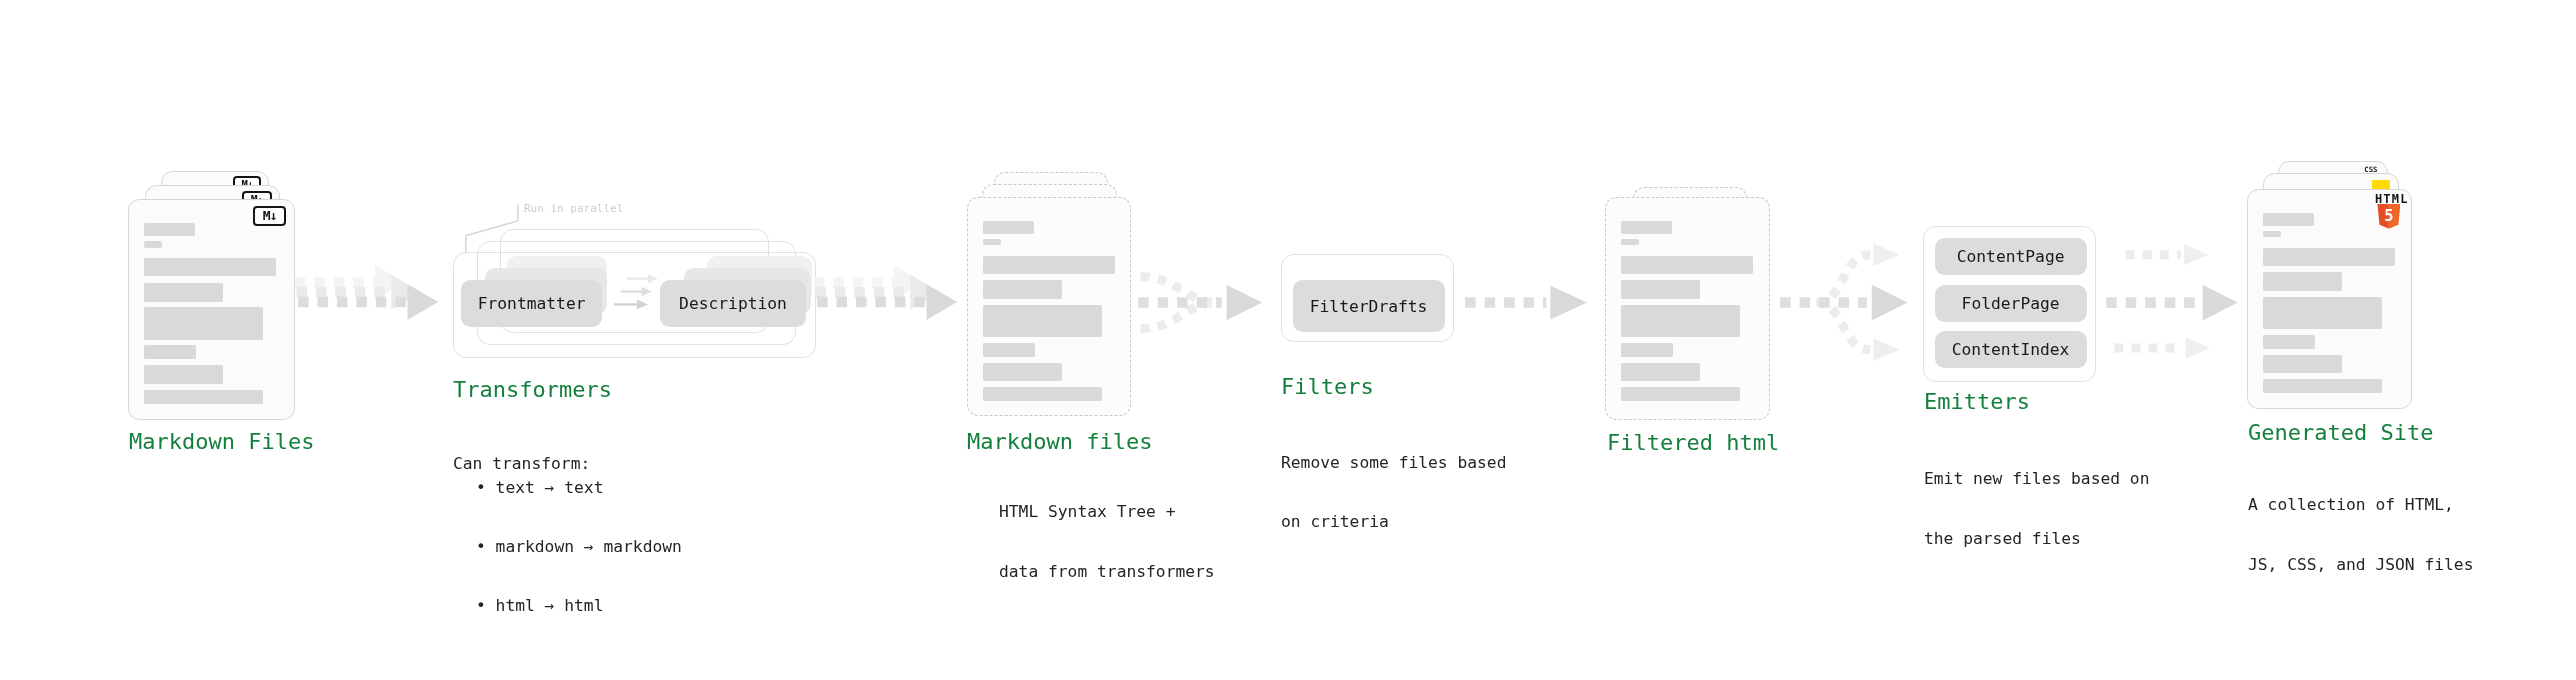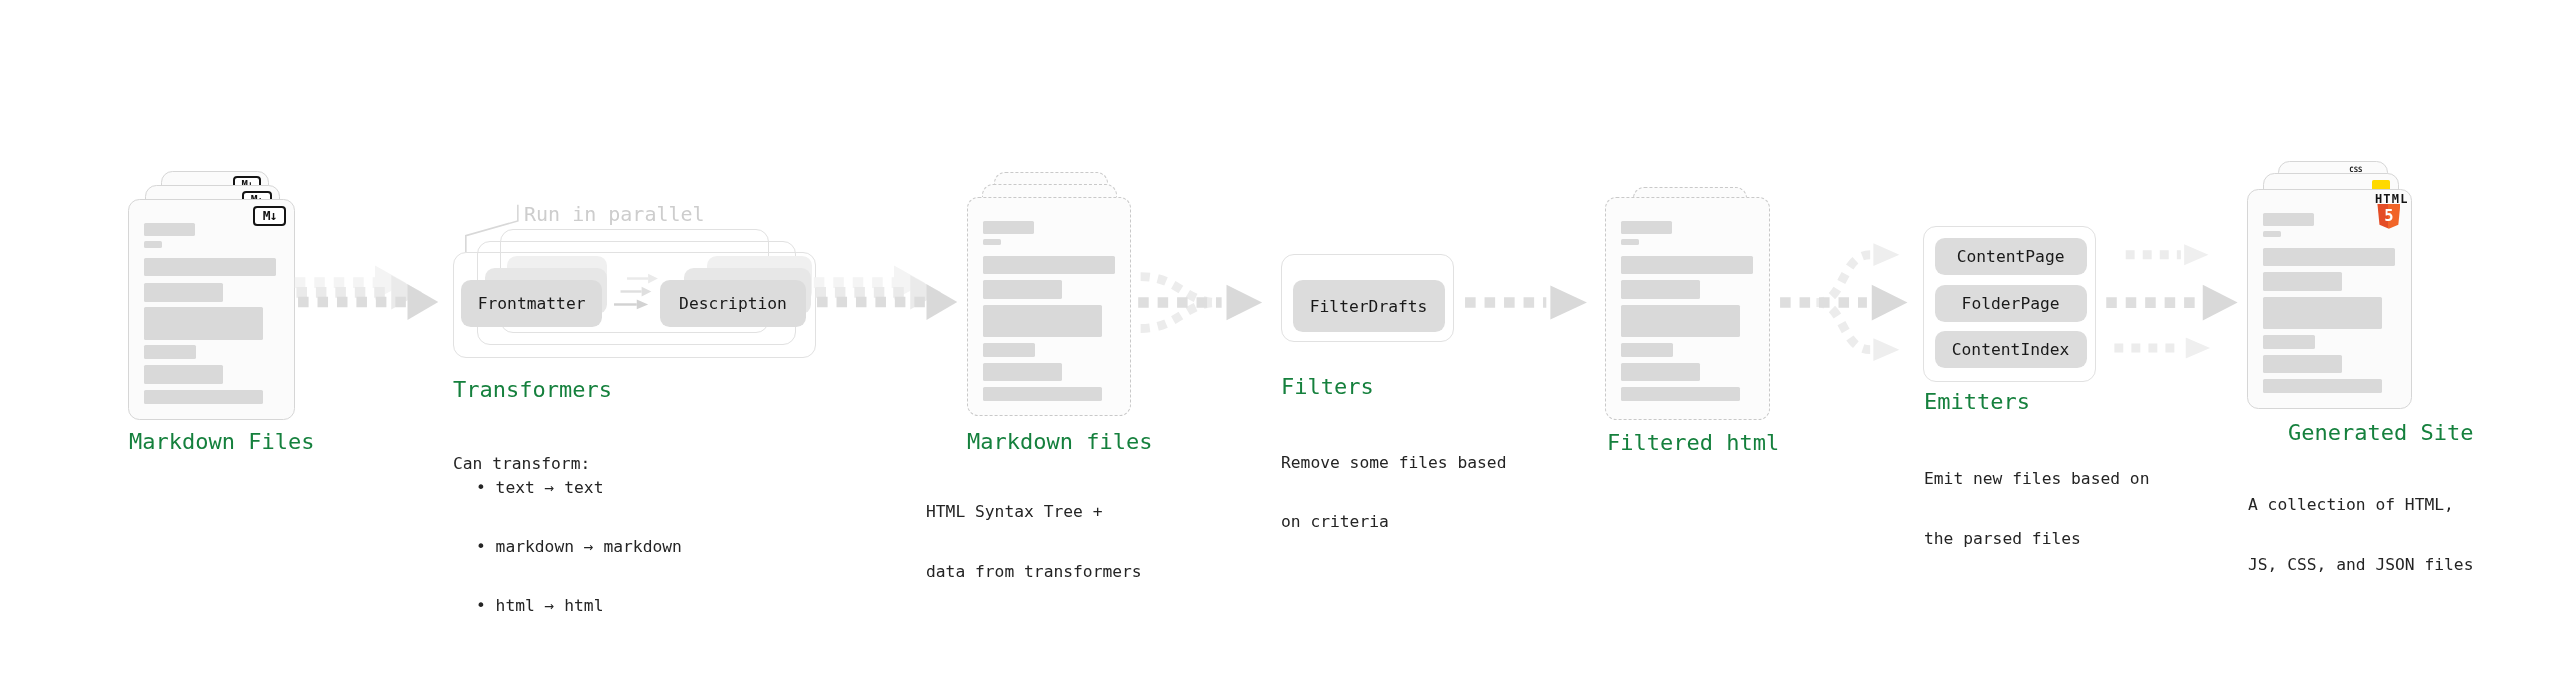--- a/index.html
+++ b/index.html
@@ -26,21 +26,21 @@
   
   .pill{position:absolute;border-radius:9.8px;background:#dcdcdc;display:flex;align-items:center;justify-content:center;
     font-size:16.3px;color:#191919;white-space:nowrap;}
   .pill--g1{background:#e7e7e7;}
   .pill--g2{background:#f0f0f0;}
   
   .title{position:absolute;font-size:22px;color:#15803d;white-space:nowrap;}
   .note{position:absolute;font-size:16.3px;color:#242424;white-space:pre;}
   .note > div{line-height:21px;}
   .note--lh27 > div{line-height:22px;}
-  .run-label{position:absolute;font-size:20px;color:#cdcdcd;white-space:nowrap;}
+  .run-label{position:absolute;font-size:11px;color:#cdcdcd;white-space:nowrap;}
   
   .badge-css{position:absolute;width:16.3px;text-align:center;font-size:7.3px;line-height:7.3px;font-weight:bold;color:#141414;}
   .badge-css-bar{display:block;height:3.3px;background:#2e6df6;margin-top:0.8px;border-radius:0.8px;}
   .badge-js{position:absolute;width:18px;height:11.4px;background:#ffd900;border-radius:1.6px;}
   .badge-html5{position:absolute;width:28px;text-align:center;}
   .badge-html5-word{font-size:12px;line-height:8.1px;font-weight:bold;letter-spacing:1.2px;color:#141414;}
   .badge-html5-shield{width:23px;height:25px;margin:0.8px auto 0;
     background:linear-gradient(90deg,#e44d26 50%,#f16529 50%);
     clip-path:polygon(0 0,100% 0,91% 84%,50% 100%,9% 84%);
     color:#ffffff;font-size:15.4px;font-weight:bold;line-height:24.4px;}
@@ -141,21 +141,21 @@
         <div class="bar" style="width: 132px; height: 18px; margin-top: 10.6px;"></div>
         <div class="bar" style="width: 79px; height: 18.7px; margin-top: 6.5px;"></div>
         <div class="bar" style="width: 119px; height: 32.5px; margin-top: 5.7px;"></div>
         <div class="bar" style="width: 52px; height: 14px; margin-top: 5.7px;"></div>
         <div class="bar" style="width: 79px; height: 18.7px; margin-top: 5.7px;"></div>
         <div class="bar" style="width: 119px; height: 14px; margin-top: 5.7px;"></div>
       </div>
   </div>
 </div>
 <div class="title" style="left:967px;top:429px;">Markdown files</div>
-<div class="note note--lh27" style="left:926px;top:463px;">
+<div class="note note--lh27" style="left:999px;top:463px;">
   <div>HTML Syntax Tree +</div>
   <div>data from transformers</div>
 </div>
 
 <svg class="abs" style="left:1134px;top:262px;" width="138" height="81" viewBox="0 0 170 100">
   <path d="M 8,18 C 55,18 62,50 103,50" fill="none" stroke="#ececec" stroke-width="11" stroke-dasharray="11 10"></path>
   <path d="M 8,82 C 55,82 62,50 103,50" fill="none" stroke="#ececec" stroke-width="11" stroke-dasharray="11 10"></path>
   <line x1="5" y1="50" x2="108" y2="50" stroke="#dedede" stroke-width="13" stroke-dasharray="13 11"></line>
   <polygon points="114,28 158,50 114,72" fill="#d9d9d9"></polygon>
 </svg>
@@ -223,21 +223,21 @@
   <line x1="28" y1="28" x2="96" y2="28" stroke="#ececec" stroke-width="11" stroke-dasharray="11 10"></line>
   <polygon points="100,15 130,28 100,41" fill="#efefef"></polygon>
   <line x1="4" y1="87" x2="118" y2="87" stroke="#dedede" stroke-width="13" stroke-dasharray="13 11"></line>
   <polygon points="123,65 166,87 123,109" fill="#d9d9d9"></polygon>
   <line x1="14" y1="143" x2="98" y2="143" stroke="#ececec" stroke-width="11" stroke-dasharray="11 10"></line>
   <polygon points="102,130 132,143 102,156" fill="#efefef"></polygon>
 </svg>
 
 <div class="abs" style="left:2247px;top:161px;width:167px;height:252px;">
   <div class="doc" style="left:31px;top:0;width:110px;height:98px;">
-    <div class="badge-css" style="top:4.1px;right:23px;">
+    <div class="badge-css" style="top:4.1px;right:8px;">
       <span>CSS</span>
       <span class="badge-css-bar"></span>
     </div>
   </div>
   <div class="doc" style="left:16.3px;top:12.2px;width:136px;height:106px;">
     <div class="badge-js" style="top:5.7px;right:8.1px;"></div>
   </div>
   <div class="doc" style="left:0;top:28px;width:165px;height:220px;">
     <div class="badge-html5" style="top:4.9px;right:8.1px;">
       <div class="badge-html5-word">HTML</div>
@@ -248,18 +248,18 @@
         <div class="bar" style="width: 18.7px; height: 6.5px; margin-top: 4.9px;"></div>
         <div class="bar" style="width: 132px; height: 18px; margin-top: 10.6px;"></div>
         <div class="bar" style="width: 79px; height: 18.7px; margin-top: 6.5px;"></div>
         <div class="bar" style="width: 119px; height: 32.5px; margin-top: 5.7px;"></div>
         <div class="bar" style="width: 52px; height: 14px; margin-top: 5.7px;"></div>
         <div class="bar" style="width: 79px; height: 18.7px; margin-top: 5.7px;"></div>
         <div class="bar" style="width: 119px; height: 14px; margin-top: 5.7px;"></div>
       </div>
   </div>
 </div>
-<div class="title" style="left:2248px;top:420px;margin-left:40px;">Generated Site</div>
+<div class="title" style="left:2248px;top:420px;">Generated Site</div>
 <div class="note note--lh27" style="left:2248px;top:456px;">
   <div>A collection of HTML,</div>
   <div>JS, CSS, and JSON files</div>
 </div>
 
 
 </body></html>

